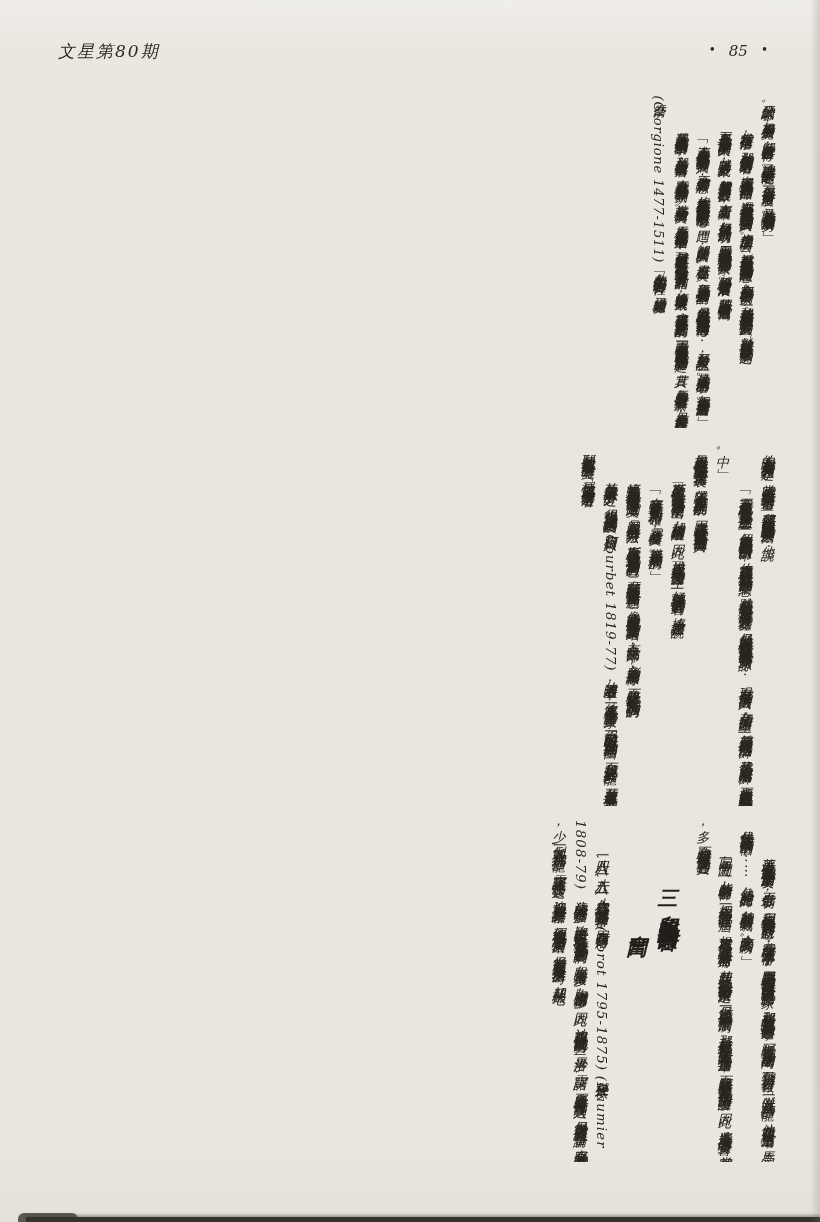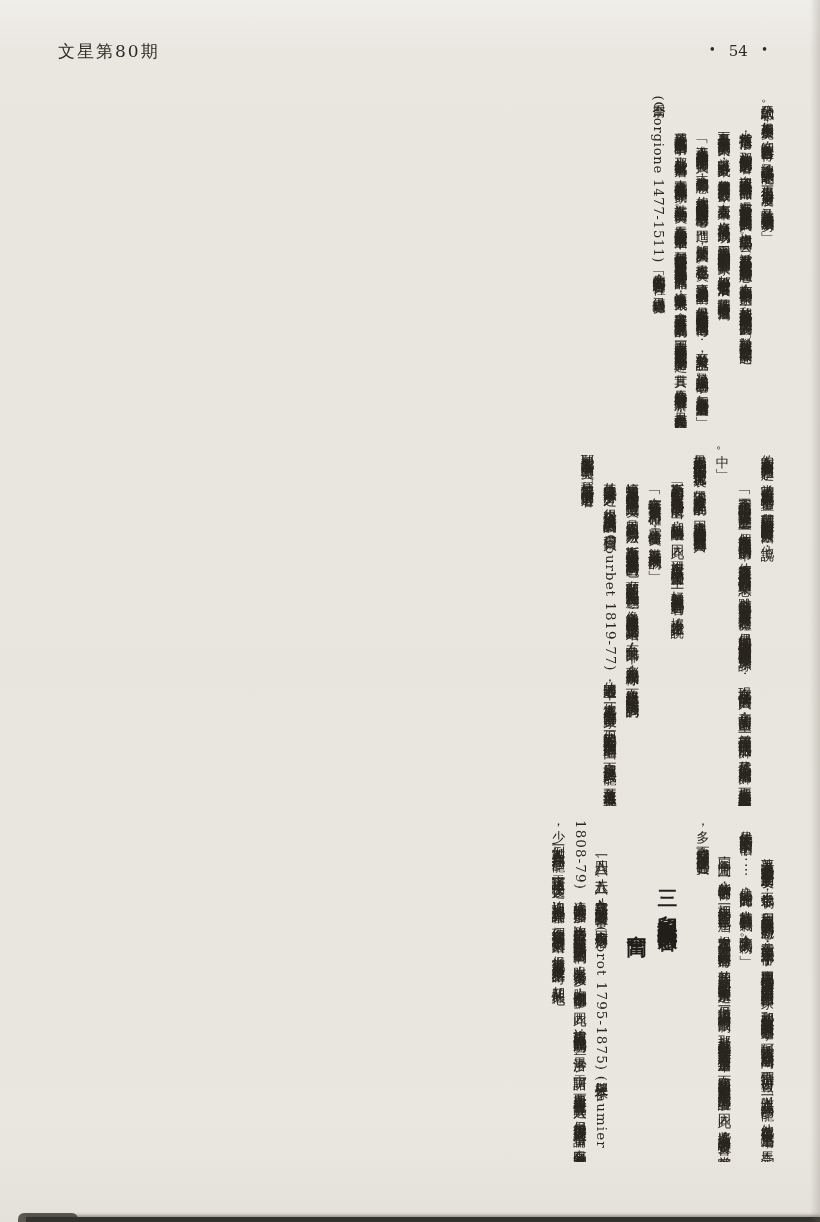--- a/index.html
+++ b/index.html
@@ -4,20 +4,21 @@
 <style>
   html,body{margin:0;padding:0;background:#b9b6af;}
   .page{
     position:relative;
     width:820px;height:1222px;
     margin:0 auto;
     background:linear-gradient(180deg,#f0eee9 0%,#eae7e1 4%,#e8e5de 55%,#eae7e0 92%,#e4e1da 100%);
     overflow:hidden;
     font-family:"DejaVu Serif","Liberation Serif",serif;
     color:#2b2823;
+    font-style:italic;
   }
   
   .running-head{position:absolute;top:38px;left:58px;right:46px;height:26px;}
   .mag-title{position:absolute;left:0;top:2px;font-size:17px;letter-spacing:2px;color:#2e2b25;}
   .page-no{position:absolute;right:6px;top:4px;display:flex;align-items:center;gap:13px;font-size:15px;color:#2e2b25;}
   .page-no .dot{font-size:12px;line-height:1;transform:translateY(-1px);}
   
   .band{
     position:absolute;right:42px;
     writing-mode:vertical-rl;text-orientation:mixed;
@@ -48,21 +49,21 @@
 </style>
 </head>
 <body>
 
 <div class="page">
 
   <div class="running-head">
     <span class="mag-title">文星第80期</span>
     <span class="page-no">
       <span class="dot">•</span>
-      <span>54</span>
+      <span>85</span>
       <span class="dot">•</span>
     </span>
   </div>
 
   <div class="band band-1">
       <p class="flush">公平的試驗。如果不參加展覽，卽意味着宣告自己不行，承認自己懦弱或缺乏才能。但再從另一個角度來看，又意味着爲評審委員們增添威勢。」</p>
       <p>當然在這種情形下，那些確信學院原則的落選者，自認够不上水準而自動將作品撤回，還有那些怕參加落選展而引起評選委員們報復的人，也把作品取了回去。祇有那羣努力在學院派之外找尋新道路的有理想、有抱負的靑年藝術家們，和其他一批勇敢而絕不同陳舊的惡勢力妥協的人，對於這個「落選作品沙龍」是非常歡迎的。</p>
       <p>五月十五日當落選沙龍揭幕的第一天，就吸引了許多觀衆，每禮拜都有三四萬人前去參觀，在表面上看來，好像是博得了很大的成功，因爲第二帝國的那些僞紳士與裝腔作勢的美學家，都紛紛趕去看這個落選展。英國批評家哈麥頓曾描寫道：</p>
       <p class="quote">「進入正在舉行的落選作品展覽會的每一個人，不論他們是否願意，休想立刻有公平比較藝術作品時所必需的那種嚴肅心情。一進門，卽使是嚴肅的人，也忍不住要笑。這正是評選委員們所希望的，但是這對許多值得尊敬的藝術家却是一種極大的侮辱⋯⋯至於對公衆來說，這是一件很令人開心的事。每個人都去看這些落選的畫。」</p>
       <p>落選展被大衆嘲笑是意料中的事，那些外表上以衞道自居，事實上確是些似是而非的專家們，站在馬奈的畫前大笑。在馬奈參加落選沙龍的三幅油畫中，包括那幅當時題名爲「沐浴」而後改爲「草地上的午餐」而著名於世的作品。這幅畫非常吸引觀衆，拿破崙三世看過後曾說它是「淫亂的」，因爲畫中有一個赤裸的女人坐在兩位穿着衣服的紳士一起。其實，馬奈的這種題材並不新鮮，早在文藝復興時代，威尼斯大畫家佐喬奈(Giorgione 1477-1511)在他的名作「田園合奏」裡，已經畫過裸體</p>

